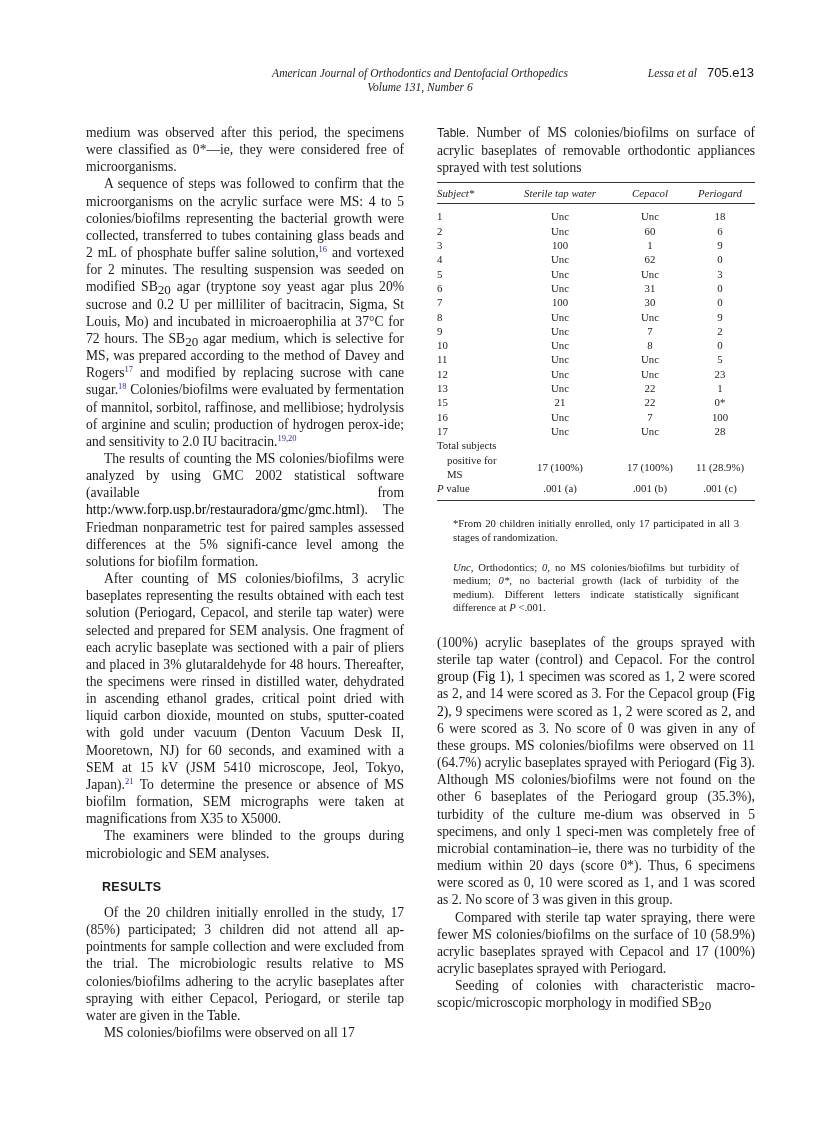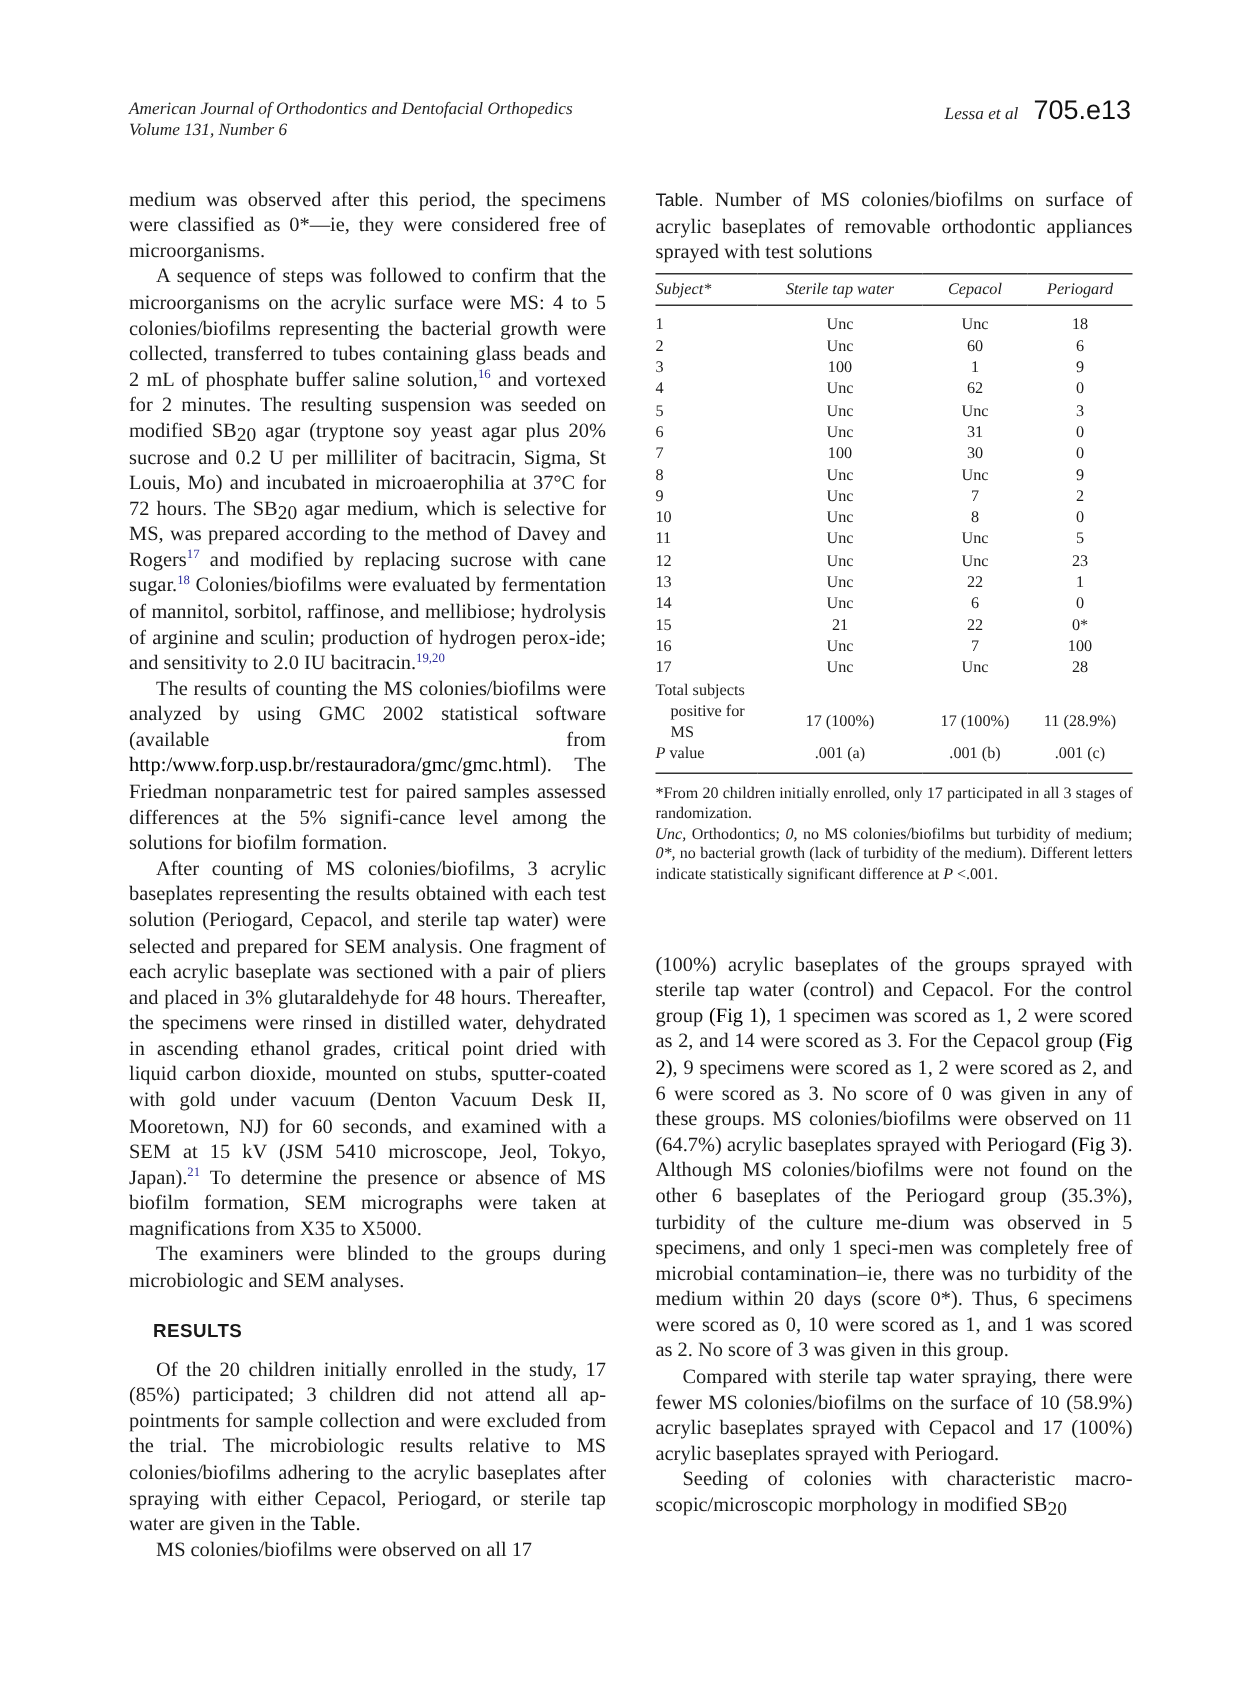--- a/index.html
+++ b/index.html
@@ -1,20 +1,20 @@
 <!DOCTYPE html>
 <html><head>
 <meta charset="utf-8">
 <style>
   html, body { margin:0; padding:0; background:#ffffff; }
   body { width:838px; height:1122px; position:relative; overflow:hidden;
          font-family:"Liberation Serif","DejaVu Serif",serif; color:#1a1a1a; }
-  .header { position:absolute; left:86px; top:66px; width:668px; font-size:11.5px; font-style:italic; line-height:14px; color:#222; }
+  .header { position:absolute; left:86px; top:66px; width:668px; font-size:11.5px; font-style:italic; line-height:14px; color:#222;text-align:center; }
   .header .right { position:absolute; right:0; top:0; font-style:italic; }
-  .header .pg { font-family:"Liberation Sans","DejaVu Sans",sans-serif; font-style:normal; font-size:18px; margin-left:10px; color:#111; }
+  .header .pg { font-family:"Liberation Sans","DejaVu Sans",sans-serif; font-style:normal; font-size:13px; margin-left:10px; color:#111; }
   .col { position:absolute; font-size:13.6px; line-height:17.15px; text-align:justify; }
   .col-left { left:86px; top:124px; width:318px; }
   .col-right { left:437px; top:634px; width:318px; }
   .col p { margin:0; }
   .col p.ind { text-indent:18px; }
   sup { font-size:8.5px; line-height:0; vertical-align:5px; color:#2b2b9b; }
   sub { font-size:13px; line-height:0; vertical-align:-3px; }
   .link { color:#000000; }
   .section-head { font-family:"Liberation Sans","DejaVu Sans",sans-serif; font-weight:bold; font-size:12.5px; margin:17px 0 8px 0 !important; letter-spacing:0.3px;padding-left:16px; }
   .table-block { position:absolute; left:437px; top:124px; width:318px; }
@@ -25,21 +25,21 @@
   table.data th:first-child { text-align:left; }
   table.data td { padding:0; line-height:14.3px; text-align:center; }
   table.data td:first-child { text-align:left; }
   table.data tr.first td { padding-top:5px; }
   table.data tr.last td { padding-bottom:5px; }
   table.data td.c-ster { width:110px; }
   table.data td.c-cep { width:70px; }
   table.data td.c-per { width:70px; }
   .ind-cell { padding-left:10px !important; }
   .footnote { font-size:10.7px; line-height:13.6px; text-align:justify; margin-top:7px; }
-  .footnote p { margin:0; }
+  .footnote p { margin:16px; }
   .it { font-style:italic; }
 </style>
 </head>
 <body>
 
 <div class="header">
   <div>American Journal of Orthodontics and Dentofacial Orthopedics</div>
   <div>Volume 131, Number 6</div>
   <div class="right">
     <span>Lessa et al</span><span class="pg">705.e13</span>
@@ -141,26 +141,20 @@
           <td class="c-cep">Unc</td>
           <td class="c-per">23</td>
         </tr>
         <tr>
           <td>13</td>
           <td class="c-ster">Unc</td>
           <td class="c-cep">22</td>
           <td class="c-per">1</td>
         </tr>
         <tr>
-          <td>14</td>
-          <td class="c-ster">Unc</td>
-          <td class="c-cep">6</td>
-          <td class="c-per">0</td>
-        </tr>
-        <tr>
           <td>15</td>
           <td class="c-ster">21</td>
           <td class="c-cep">22</td>
           <td class="c-per">0*</td>
         </tr>
         <tr>
           <td>16</td>
           <td class="c-ster">Unc</td>
           <td class="c-cep">7</td>
           <td class="c-per">100</td>

